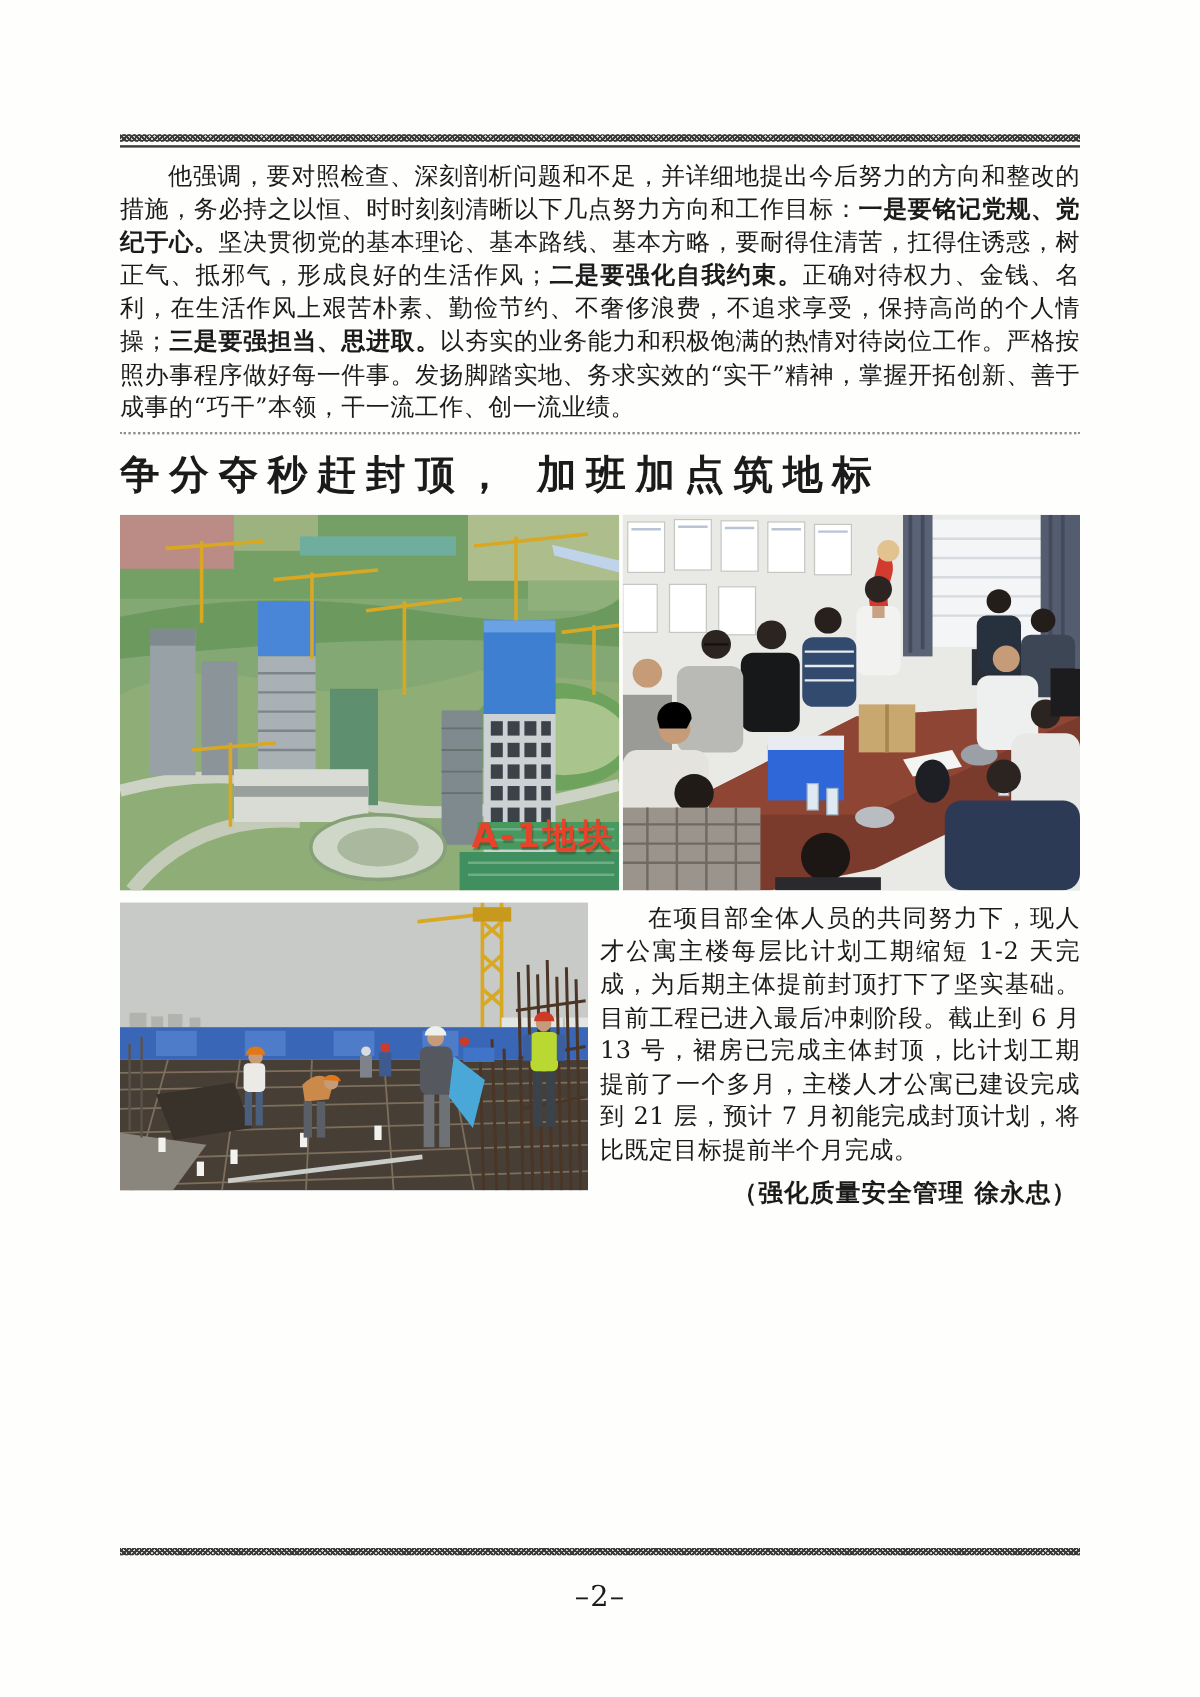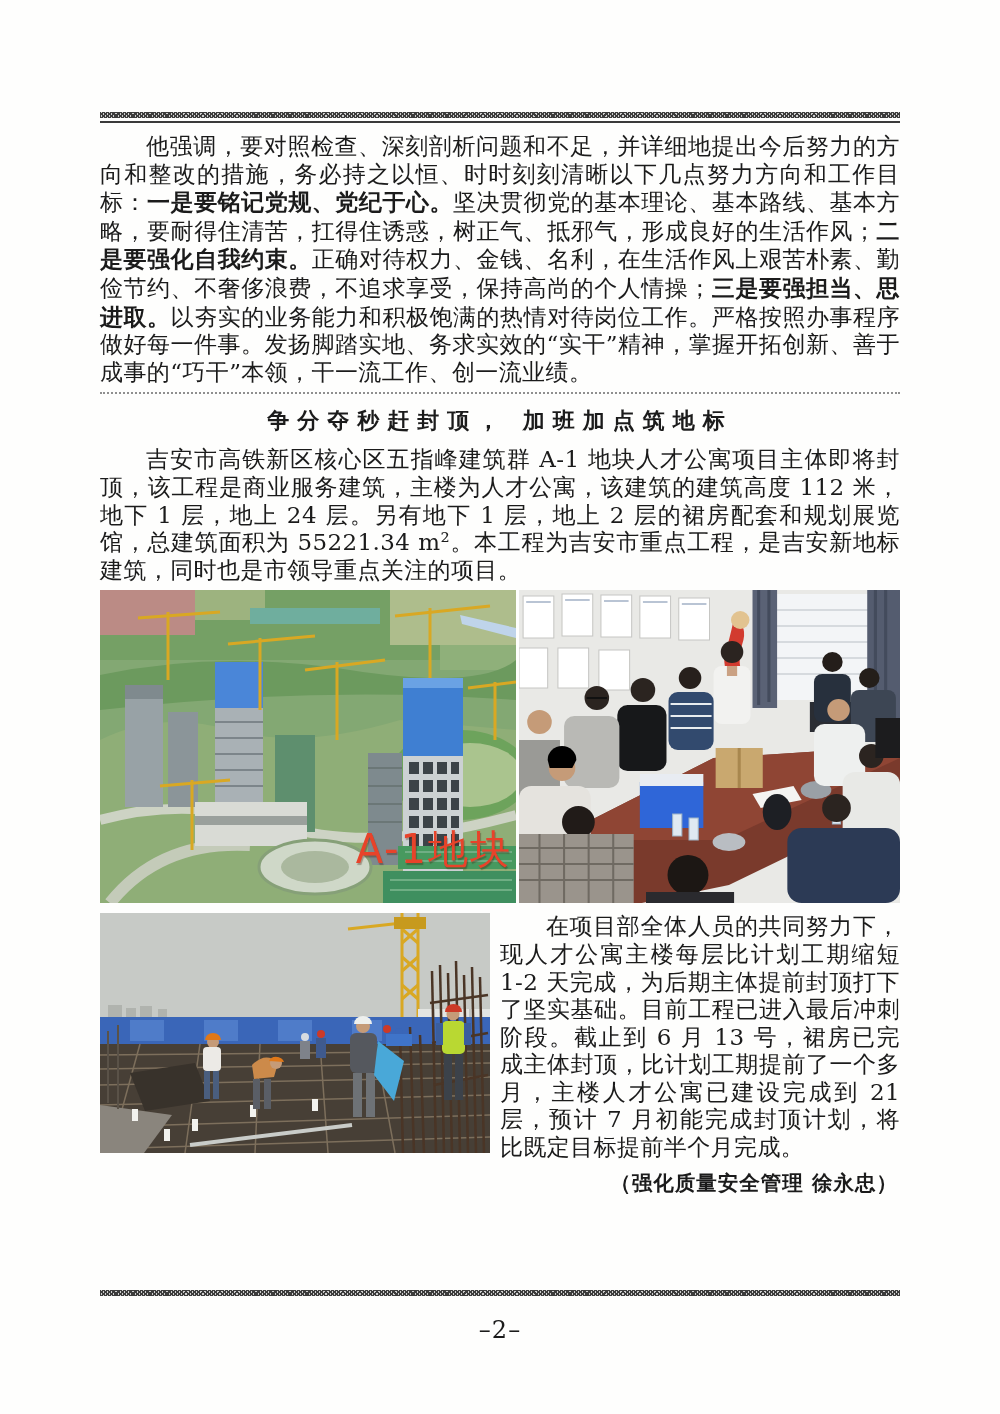--- a/index.html
+++ b/index.html
@@ -13,43 +13,43 @@
   .rule-thick{
     height:6px;
     background-image:
       repeating-linear-gradient(45deg,#3c3c3c 0 1.5px,transparent 1.5px 3px),
       repeating-linear-gradient(-45deg,#3c3c3c 0 1.5px,#cfcfcf 1.5px 3px);
   }
   .rule-thin{height:0;border-top:2px solid #3a3a3a;margin-top:3px;}
   .dotted-divider{border-top:2px dotted #8f8f8f;margin:6px 0 0;}
   
   .body-text{
-    font-size:23px;line-height:27.6px;text-align:justify;text-indent:2em;
+    font-size:20px;line-height:27.6px;text-align:justify;text-indent:2em;
     margin:0;letter-spacing:0.4px;
   }
   .seg{font-weight:normal;}
   .seg.emph{font-weight:700;}
   .byline{
     text-align:right;font-weight:700;font-size:20.5px;line-height:27px;
     margin:8px 0 12px;padding-right:14px;letter-spacing:1px;
   }
   .headline{
-    font-size:22px;font-weight:700;text-align:center;letter-spacing:8px;
+    font-size:33px;font-weight:700;text-align:left;letter-spacing:8px;
     margin:12px 0 10px;font-family:"DejaVu Serif","Liberation Serif",serif;
   }
   .article-1{margin-top:10px;}
   
   .photo-row{display:flex;gap:3px;height:313px;margin:6px 0 8px;}
   figure.photo{margin:0;position:relative;overflow:hidden;background:#dfe3de;}
   .photo-aerial{width:416px;flex:none;}
   .photo-meeting{flex:1;}
   .photo svg{display:block;width:100%;height:100%;}
   .photo-label{
-    position:absolute;right:4px;bottom:26px;color:#e8432a;font-weight:400;
-    font-size:40px;letter-spacing:2px;font-family:"DejaVu Sans","Liberation Sans",sans-serif;
+    position:absolute;right:4px;bottom:26px;color:#e8432a;font-weight:700;
+    font-size:28px;letter-spacing:2px;font-family:"DejaVu Sans","Liberation Sans",sans-serif;
     text-shadow:1px 2px 1px rgba(70,25,10,.35);white-space:nowrap;
   }
   .bottom-row{display:flex;gap:10px;margin-top:10px;}
   .photo-workers{width:390px;height:240px;flex:none;}
   .bottom-text{flex:1;display:flex;flex-direction:column;justify-content:center;}
   .bottom-text .byline{margin-top:8px;padding-right:2px;}
   
   .footer{position:absolute;left:100px;top:1290px;width:800px;}
   .page-number{
     text-align:center;font-size:24px;margin-top:20px;letter-spacing:1px;
@@ -69,21 +69,20 @@
 
     <section class="article-1">
       <p class="body-text"><span class="seg">他强调，要对照检查、深刻剖析问题和不足，并详细地提出今后努力的方向和整改的措施，务必持之以恒、时时刻刻清晰以下几点努力方向和工作目标：</span><span class="seg emph">一是要铭记党规、党纪于心。</span><span class="seg">坚决贯彻党的基本理论、基本路线、基本方略，要耐得住清苦，扛得住诱惑，树正气、抵邪气，形成良好的生活作风；</span><span class="seg emph">二是要强化自我约束。</span><span class="seg">正确对待权力、金钱、名利，在生活作风上艰苦朴素、勤俭节约、不奢侈浪费，不追求享受，保持高尚的个人情操；</span><span class="seg emph">三是要强担当、思进取。</span><span class="seg">以夯实的业务能力和积极饱满的热情对待岗位工作。严格按照办事程序做好每一件事。发扬脚踏实地、务求实效的“实干”精神，掌握开拓创新、善于成事的“巧干”本领，干一流工作、创一流业绩。</span></p>
     </section>
 
     <div class="dotted-divider"></div>
 
     <section>
       <h1 class="headline">争分夺秒赶封顶， 加班加点筑地标</h1>
 
-      <p class="body-text">吉安市高铁新区核心区五指峰建筑群 A-1 地块人才公寓项目主体即将封顶，该工程是商业服务建筑，主楼为人才公寓，该建筑的建筑高度 112 米，地下 1 层，地上 24 层。另有地下 1 层，地上 2 层的裙房配套和规划展览馆，总建筑面积为 55221.34 m²。本工程为吉安市重点工程，是吉安新地标建筑，同时也是市领导重点关注的项目。</p>
 
       <div class="photo-row">
         <figure class="photo photo-aerial">
           <svg viewBox="0 0 416 313" preserveAspectRatio="none">
             <rect width="416" height="313" fill="#83a873"></rect>
             <rect width="416" height="70" fill="#75a065"></rect>
             <rect x="0" y="0" width="95" height="45" fill="#bb8b85"></rect>
             <rect x="95" y="0" width="70" height="30" fill="#9db37f"></rect>
             <rect x="290" y="0" width="126" height="55" fill="#aebd8c"></rect>
             <rect x="150" y="18" width="130" height="16" fill="#6fae9e"></rect>

